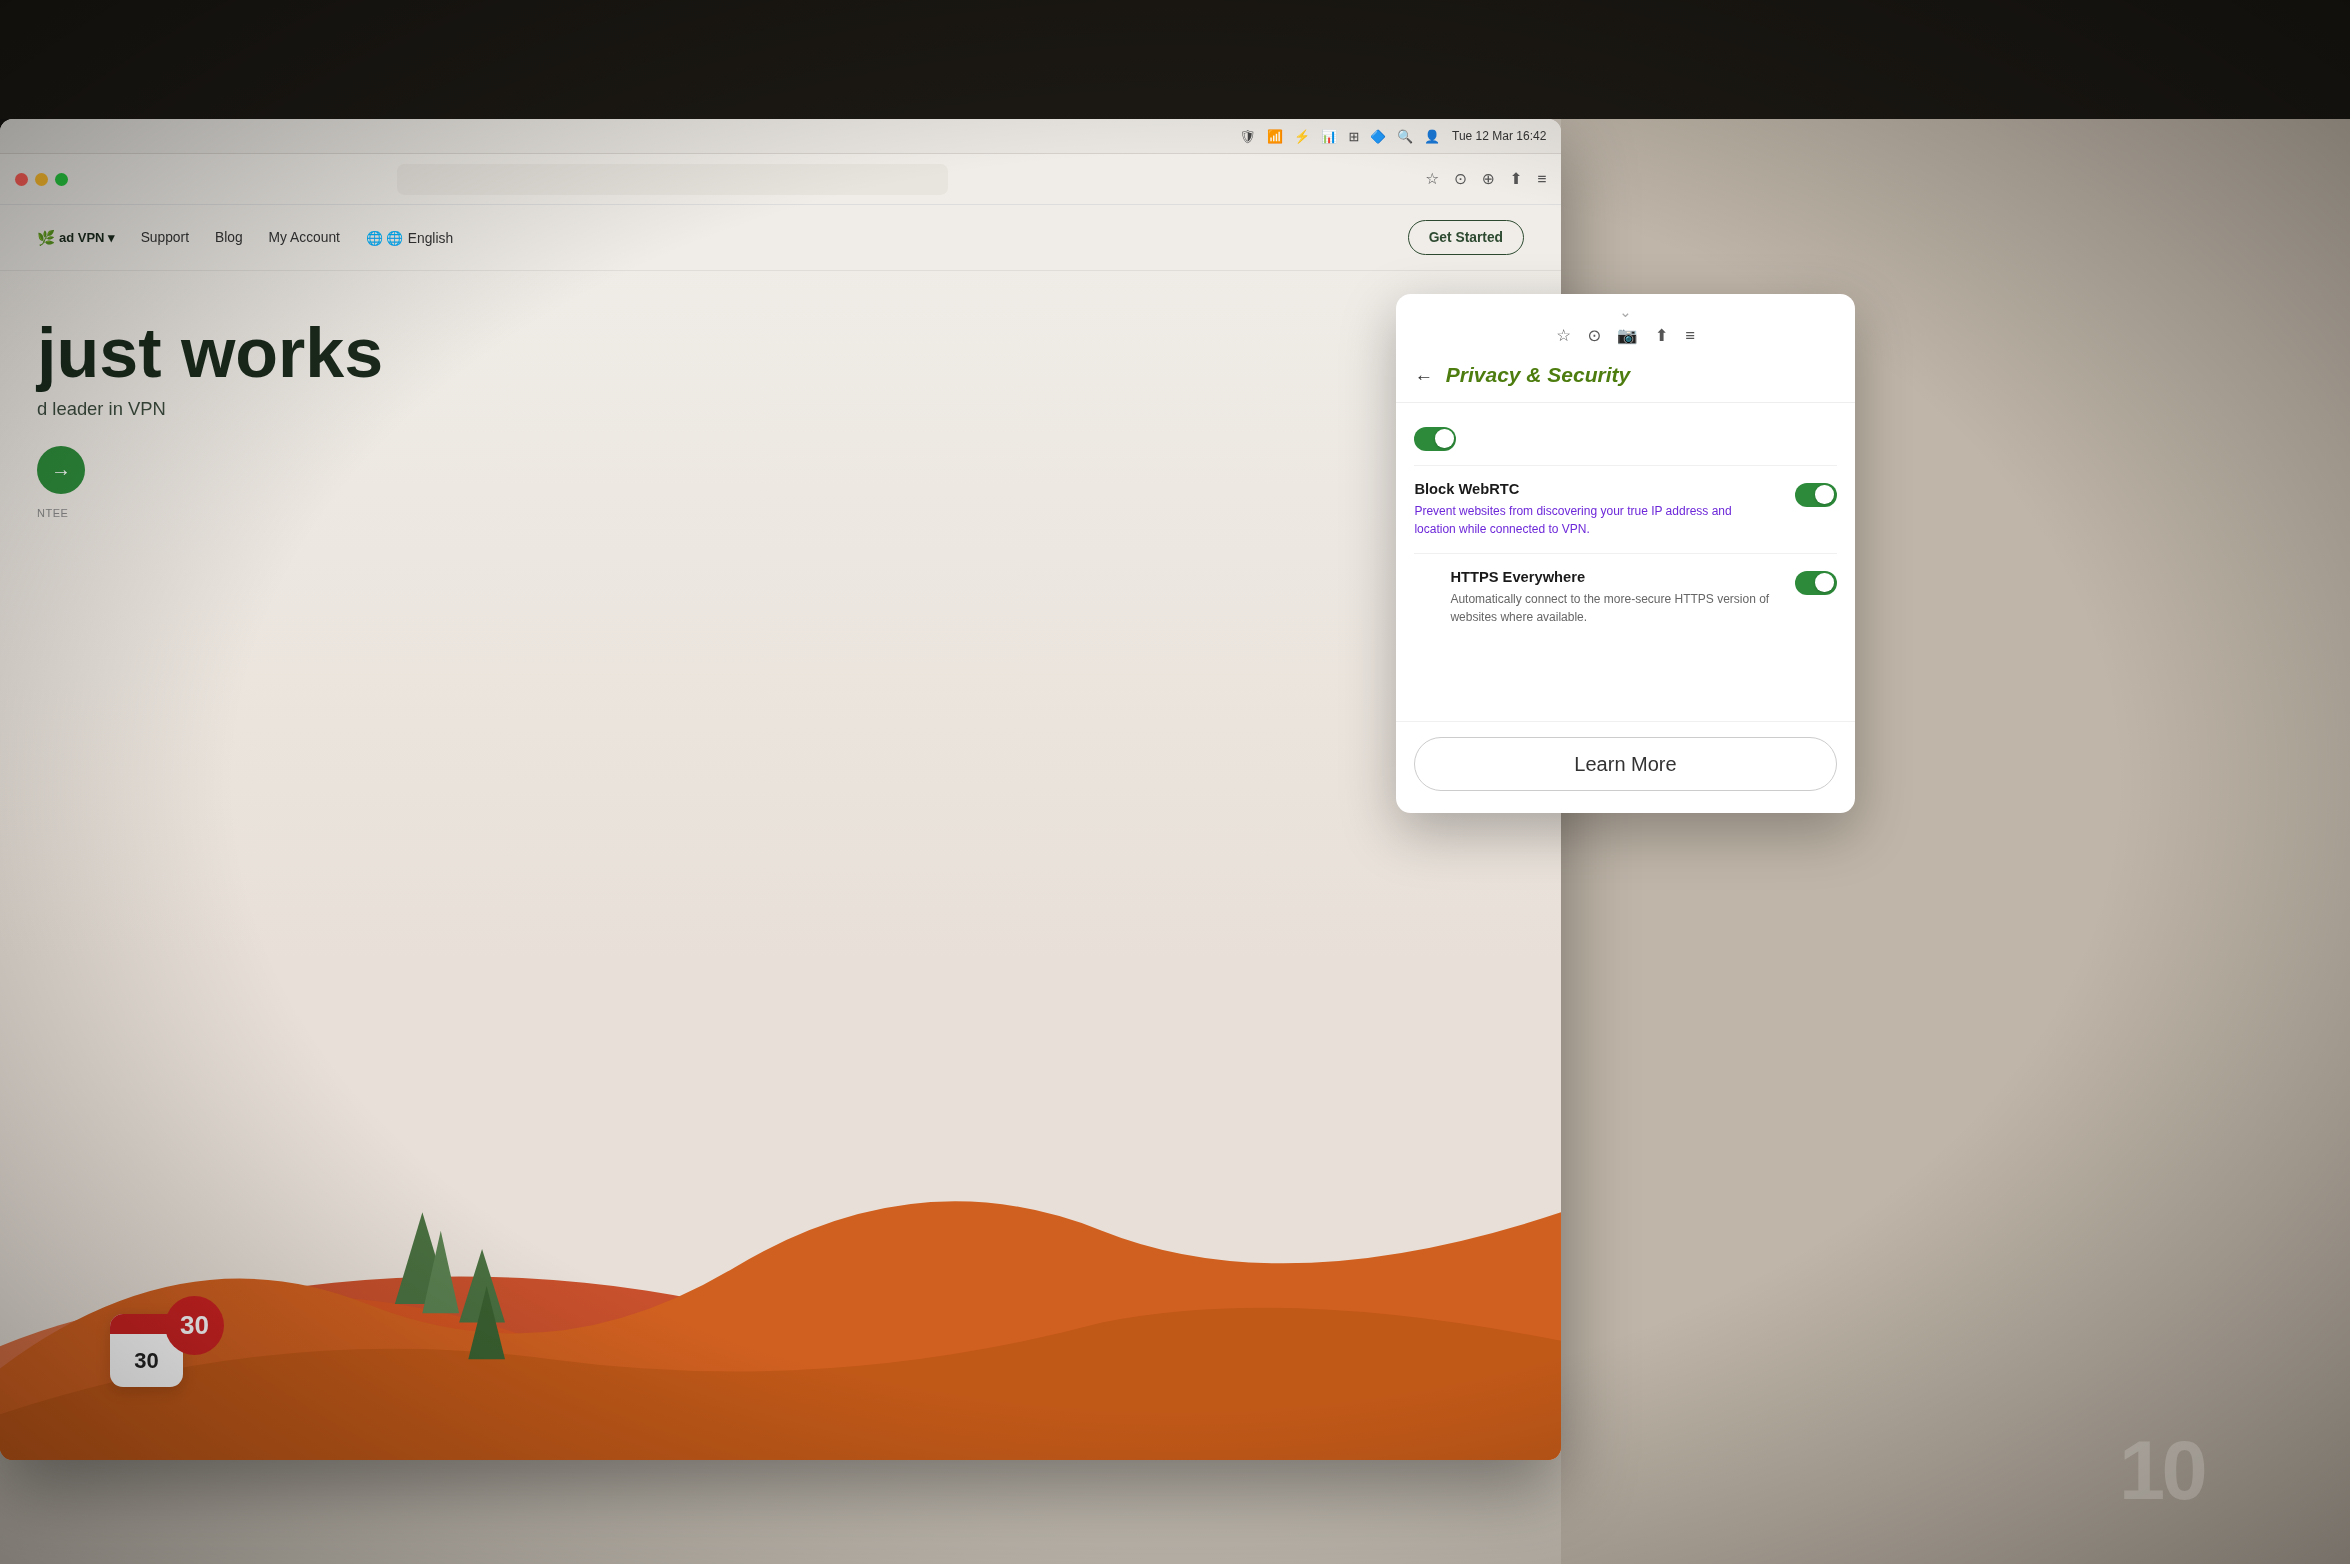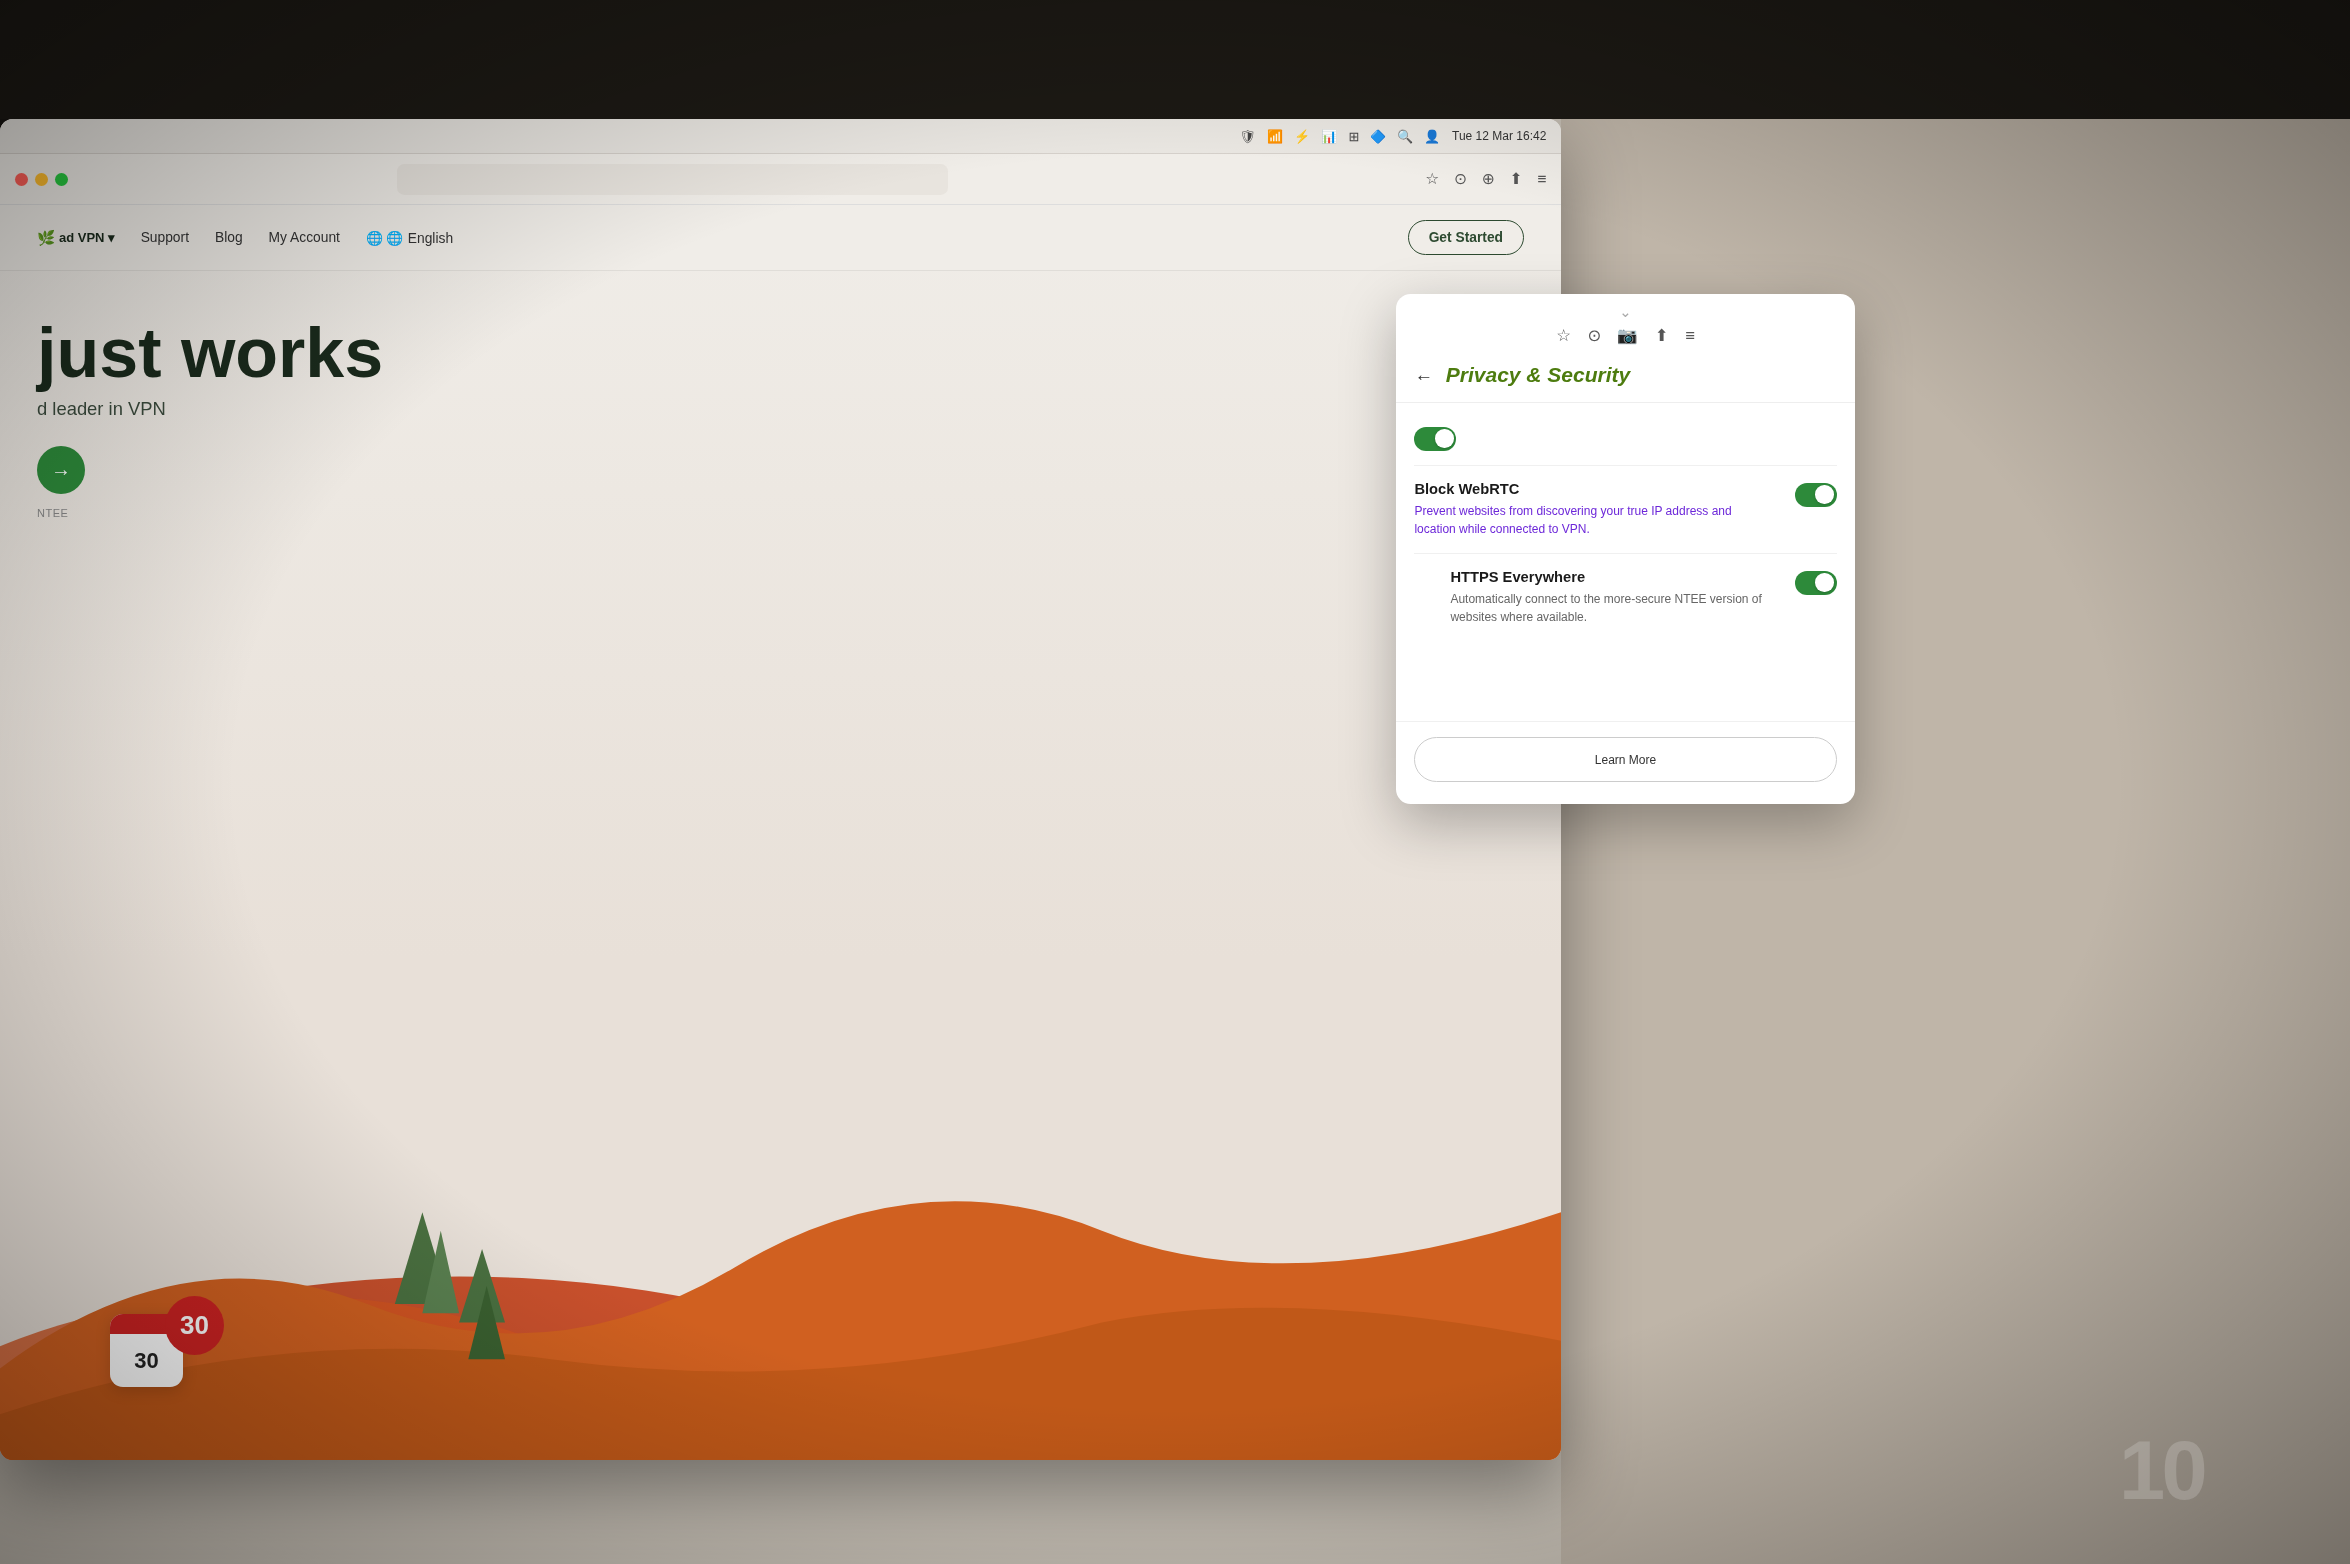--- a/index.html
+++ b/index.html
@@ -228,32 +228,32 @@
             <div style="position:absolute;top:2.8px;right:2.8px;width:18.4px;height:18.4px;border-radius:50%;background:white;box-shadow:0 0.9px 2.8px rgba(0,0,0,0.2);"></div>
           </div>
         </div>
       </div>
     </div>
 
     <div style="padding:14.7px 0;margin-left:36px;">
       <div style="display:flex;align-items:flex-start;justify-content:space-between;gap:14.7px;">
         <div>
           <div style="font-size:14.7px;font-weight:600;color:#1a1a1a;margin-bottom:5.5px;">HTTPS Everywhere</div>
-          <div style="font-size:12px;color:#666;line-height:1.5;max-width:321px;">Automatically connect to the more-secure NTEE version of websites where available.</div>
+          <div style="font-size:12px;color:#666;line-height:1.5;max-width:321px;">Automatically connect to the more-secure HTTPS version of websites where available.</div>
         </div>
         <div style="position:relative;width:42px;height:24px;flex-shrink:0;margin-top:1.8px;cursor:pointer;">
           <div style="width:42px;height:24px;border-radius:12px;background:#2d8a3a;">
             <div style="position:absolute;top:2.8px;right:2.8px;width:18.4px;height:18.4px;border-radius:50%;background:white;box-shadow:0 0.9px 2.8px rgba(0,0,0,0.2);"></div>
           </div>
         </div>
       </div>
     </div>
 
   </div>
 
   <div style="height:73px;"></div>
 
   <div style="padding:14.7px 18.4px 22px;border-top:0.9px solid #f0f0f0;">
-    <button style="width:100%;padding:14.7px;border:1.4px solid #ccc;border-radius:46px;background:transparent;font-size:12px;font-weight:500;color:#333;cursor:pointer;text-align:center;">Learn More</button>
+    <button style="width:100%;padding:14.7px;border:1.4px solid #ccc;border-radius:46px;background:transparent;font-size:20px;font-weight:500;color:#333;cursor:pointer;text-align:center;">Learn More</button>
   </div>
 
 </div>
 
 
 </body></html>

